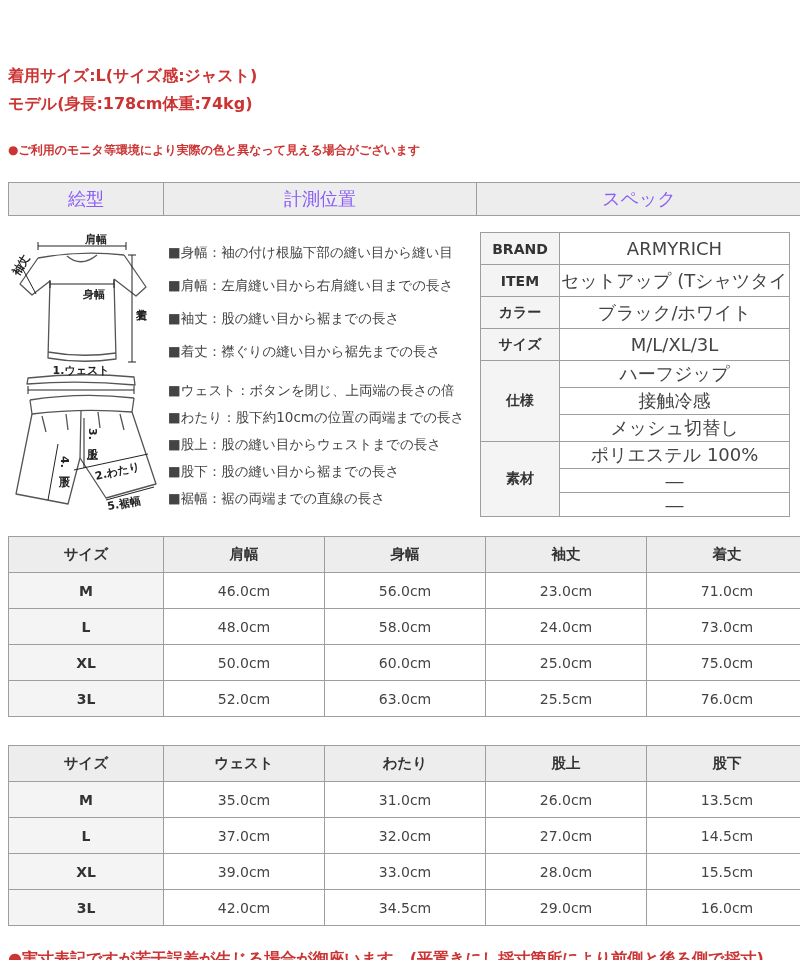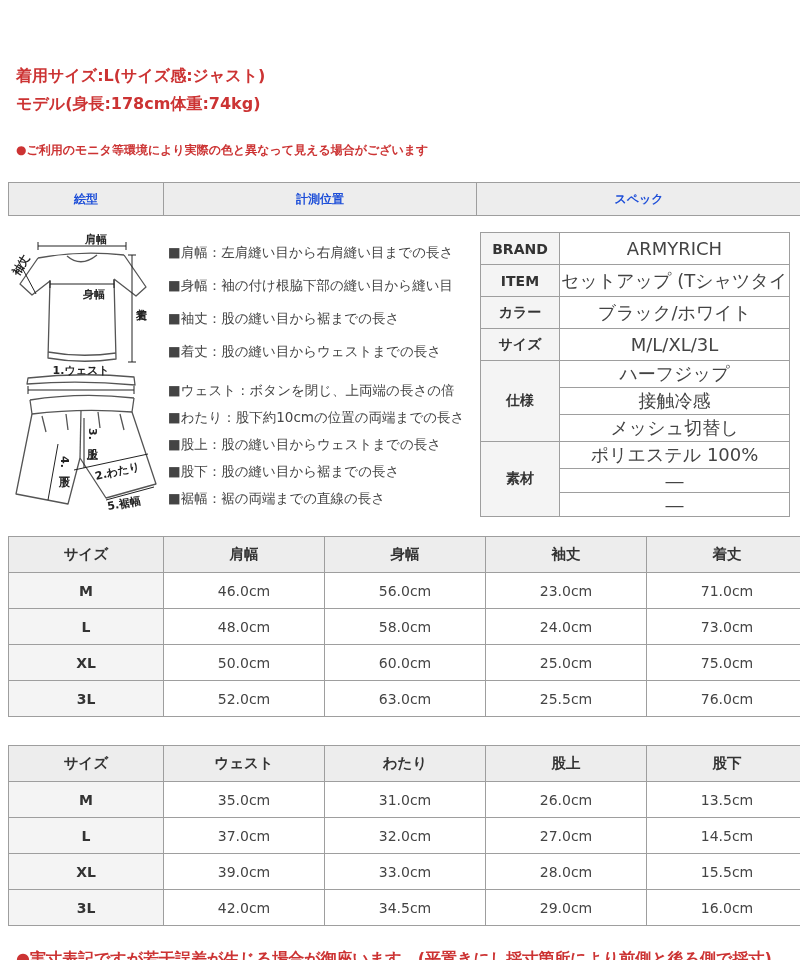--- a/index.html
+++ b/index.html
@@ -1,26 +1,26 @@
 <!DOCTYPE html>
 <html><head>
 <meta charset="utf-8">
 <style>
   html,body{margin:0;padding:0;background:#fff;}
   body{width:800px;height:960px;font-family:"DejaVu Sans","Liberation Sans",sans-serif;color:#333;}
   .page{position:relative;width:800px;height:960px;overflow:hidden;}
-  .pad{padding:0 16px;}
+  .pad{padding:0 8px;}
   .red{color:#cc3333;font-weight:bold;}
   .top-note{margin-top:62px;font-size:16px;line-height:28px;}
   .monitor-note{margin-top:22px;font-size:12px;line-height:20px;}
   table{border-collapse:collapse;table-layout:fixed;}
   th,td{border:1px solid #9e9e9e;text-align:center;vertical-align:middle;overflow:hidden;white-space:nowrap;}
   
   .section-header{width:784px;margin:22px 8px 0 8px;}
-  .section-header th{height:30px;background:#ededed;font-size:12px;color:#1d4ed8;font-weight:bold;}
+  .section-header th{height:30px;background:#ededed;font-size:18px;color:#8b5cf6;font-weight:normal;}
   .section-header .c1{width:152px;}
   .section-header .c2{width:310px;}
   .section-header .c3{width:322px;}
   
   .mid{display:flex;width:784px;margin:16px 8px 0 8px;height:278px;}
   .mid-art{width:160px;flex:0 0 160px;}
   .mid-desc{flex:1 1 auto;padding-top:4px;}
   .mid-spec{width:312px;flex:0 0 312px;}
   .desc-list{list-style:none;margin:0;padding:0;font-size:13.5px;color:#444;}
   .desc-top li{line-height:33px;}
@@ -117,24 +117,24 @@
         <text x="73" y="142" font-size="11" text-anchor="middle">1.ウェスト</text>
         <text x="84" y="196" font-size="11" writing-mode="tb" glyph-orientation-vertical="0">3.股上</text>
         <text x="88" y="248" font-size="11" transform="rotate(-13 88 248)">2.わたり</text>
         <text x="56" y="224" font-size="11" writing-mode="tb" glyph-orientation-vertical="0">4.股下</text>
         <text x="100" y="278" font-size="11" transform="rotate(-10 100 278)">5.裾幅</text>
       </svg>
     </div>
 
     <div class="mid-desc">
       <ul class="desc-list desc-top">
+        <li>■身幅：袖の付け根脇下部の縫い目から縫い目</li>
         <li>■肩幅：左肩縫い目から右肩縫い目までの長さ</li>
-        <li>■身幅：袖の付け根脇下部の縫い目から縫い目</li>
         <li>■袖丈：股の縫い目から裾までの長さ</li>
-        <li>■着丈：股の縫い目からウェストまでの長さ</li>
+        <li>■着丈：襟ぐりの縫い目から裾先までの長さ</li>
       </ul>
       <ul class="desc-list desc-bottom">
         <li>■ウェスト：ボタンを閉じ、上両端の長さの倍</li>
         <li>■わたり：股下約10cmの位置の両端までの長さ</li>
         <li>■股上：股の縫い目からウェストまでの長さ</li>
         <li>■股下：股の縫い目から裾までの長さ</li>
         <li>■裾幅：裾の両端までの直線の長さ</li>
       </ul>
     </div>
 

